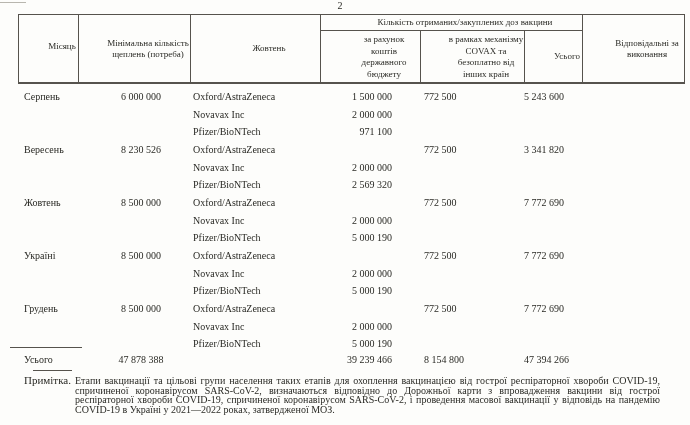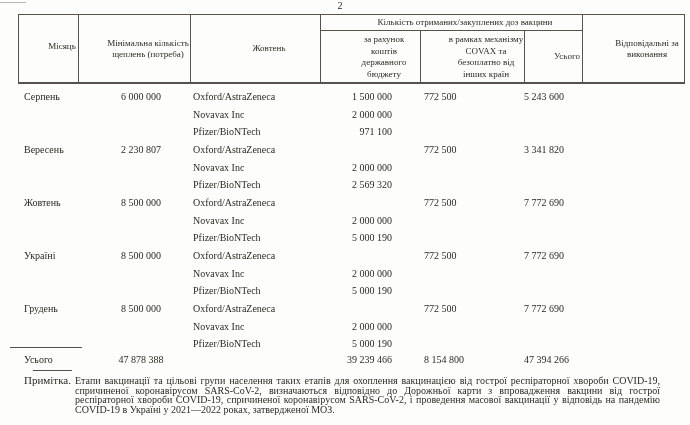--- a/index.html
+++ b/index.html
@@ -98,21 +98,21 @@
       <div>1 500 000</div>
       <div>2 000 000</div>
       <div>971 100</div>
     </div>
     <div class="cell c-covax">772 500</div>
     <div class="cell c-total">5 243 600</div>
   </div>
 
   <div class="row" style="top:141px">
     <div class="cell c-month">Вересень</div>
-    <div class="cell c-need">2 230 807</div>
+    <div class="cell c-need">8 230 526</div>
     <div class="cell c-manuf">
       <div>Oxford/AstraZeneca</div>
       <div>Novavax Inc</div>
       <div>Pfizer/BioNTech</div>
     </div>
     <div class="cell c-budget">
       <div></div>
       <div>2 000 000</div>
       <div>2 569 320</div>
     </div>

